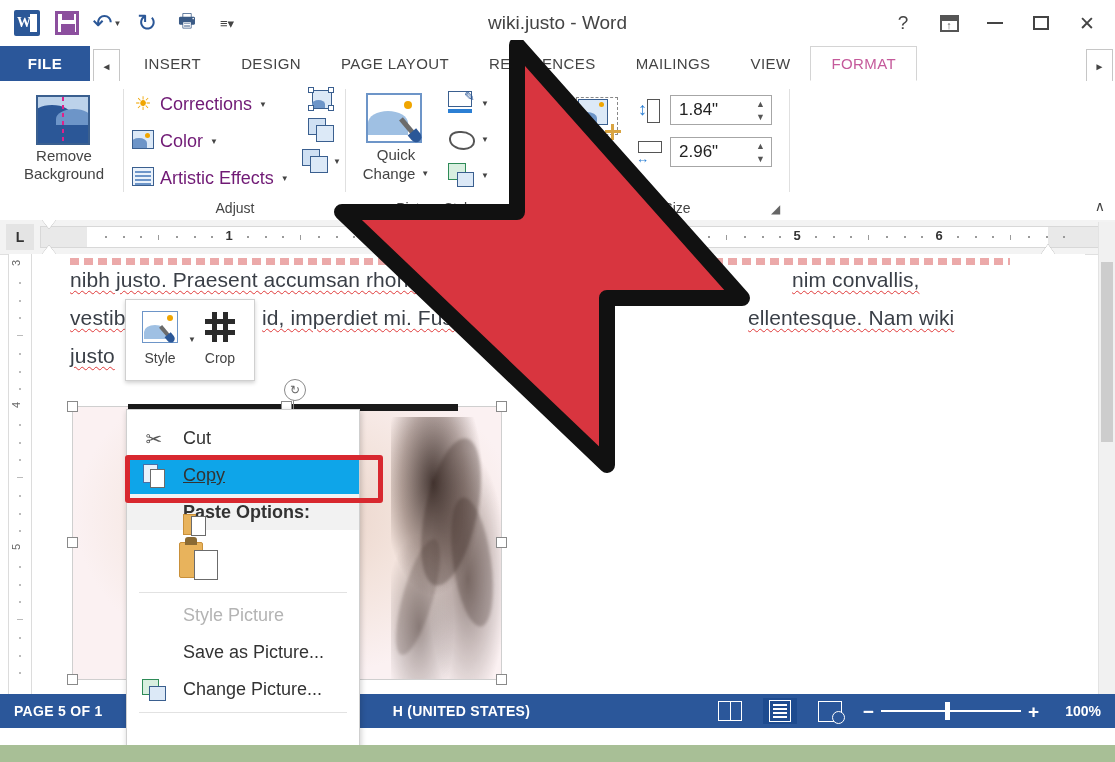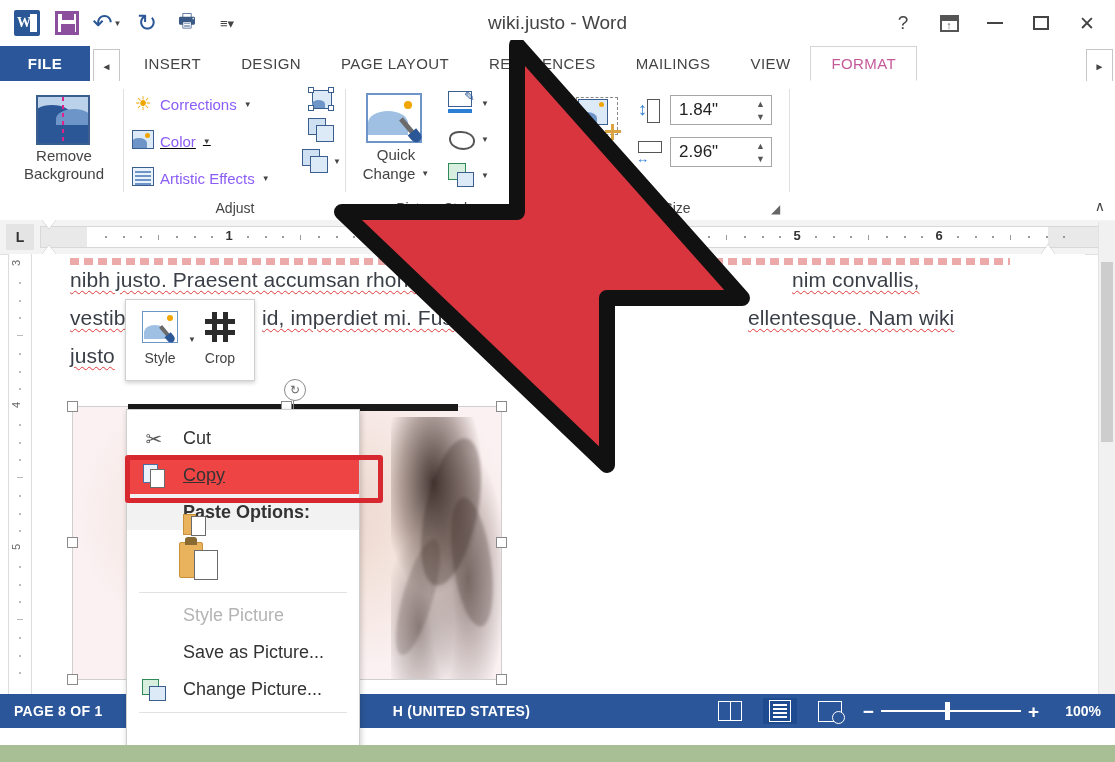--- a/index.html
+++ b/index.html
@@ -110,21 +110,21 @@
   .rb-ico .hill{position:absolute;left:-6px;top:8px;width:40px;height:22px;background:#2b5797;border-radius:50% 50% 0 0;}
   .rb-ico .hill2{position:absolute;left:18px;top:12px;width:36px;height:20px;background:#6d95c8;border-radius:50% 50% 0 0;}
   .rb-ico .sea{position:absolute;left:0;bottom:0;right:0;height:18px;background:#2b5797;}
   .rb-ico .dash{position:absolute;left:24px;top:0;bottom:0;width:2px;
     background:repeating-linear-gradient(to bottom,#e0218a 0 4px,transparent 4px 8px);}
   .rb-txt{position:absolute;left:0;top:66px;width:120px;text-align:center;font-size:15px;color:#444;line-height:18px;}
 
   
   .g-adjust{left:124px;width:222px;}
   .adj-row{position:absolute;left:8px;display:flex;align-items:center;gap:6px;height:30px;}
-  .adj-row .lbl{font-size:15px;color:#8b5cf6;white-space:nowrap;}
+  .adj-row .lbl{font-size:18px;color:#701a75;white-space:nowrap;}
   .mini{width:22px;height:22px;position:relative;flex:none;}
   .sun-ico{font-size:19px;color:#f0a500;line-height:22px;text-align:center;}
   .pic-ico{width:22px;height:19px;border:1.5px solid #3a5f8f;box-sizing:border-box;background:#dce9f7;position:relative;overflow:hidden;}
   .pic-ico:before{content:"";position:absolute;left:-2px;bottom:0;width:16px;height:10px;background:#6d95c8;border-radius:50% 50% 0 0;}
   .pic-ico:after{content:"";position:absolute;right:3px;top:2px;width:5px;height:5px;border-radius:50%;background:#f0a500;}
   .art-ico{width:22px;height:19px;border:1.5px solid #3a5f8f;box-sizing:border-box;background:#eaf2fb;position:relative;overflow:hidden;}
   .art-ico i{position:absolute;left:2px;right:2px;height:2px;background:#6d95c8;}
   .art-ico i:nth-child(1){top:3px;}
   .art-ico i:nth-child(2){top:7px;}
   .art-ico i:nth-child(3){top:11px;}
@@ -319,21 +319,21 @@
   .ctxmenu{
     position:absolute;left:126px;top:409px;width:232px;height:353px;
     background:#fff;border:1px solid #cfcfcf;box-shadow:1px 2px 6px rgba(0,0,0,.2);
     z-index:40;
   }
   .ctx-item{
     position:relative;height:37px;display:flex;align-items:center;
     font-size:18px;color:#333;padding-left:56px;box-sizing:border-box;
   }
   .ctx-item.disabled{color:#b4b4b4;}
-  .ctx-item.selected{background:#ef4444;}
+  .ctx-item.selected{background:#0ea5e9;}
   .ctx-item .ci{
     position:absolute;left:14px;top:50%;transform:translateY(-50%);
     width:26px;height:26px;display:flex;align-items:center;justify-content:center;
   }
   .ctx-item .sub{position:absolute;right:14px;top:50%;transform:translateY(-50%);font-size:10px;color:#999;}
   .ctx-head{
     position:relative;height:36px;display:flex;align-items:center;
     font-size:18px;color:#333;font-weight:bold;padding-left:56px;box-sizing:border-box;
     background:#f2f2f2;
   }
@@ -472,21 +472,21 @@
     </div>
 
     <div class="grp g-adjust">
       <div class="adj-row" style="top:8px;">
         <div class="mini">
             <div class="sun-ico">☀</div>
           </div>
         <div class="lbl">Corrections</div>
         <span class="caret">▼</span>
       </div>
-      <div class="adj-row" style="top:45px;text-decoration:underline;">
+      <div class="adj-row" style="top:45px;">
         <div class="mini">
             <div class="pic-ico"></div>
           </div>
         <div class="lbl">Color</div>
         <span class="caret">▼</span>
       </div>
       <div class="adj-row" style="top:82px;">
         <div class="mini">
             <div class="art-ico">
               <i></i>
@@ -851,21 +851,21 @@
 
     <div class="ctx-sep"></div>
 
 
   </div>
 
   <div class="redbox"></div>
 
   <div class="statusbar">
     <div class="sb-left">
-      <span>PAGE 8 OF 1</span>
+      <span>PAGE 5 OF 1</span>
       <span style="margin-left:256px;">H (UNITED STATES)</span>
     </div>
     <div class="sb-right">
       <div class="viewbtn">
           <div class="vb-read"></div>
         </div>
       <div class="viewbtn active">
           <div class="vb-print">
             <i></i>
             <i></i>

